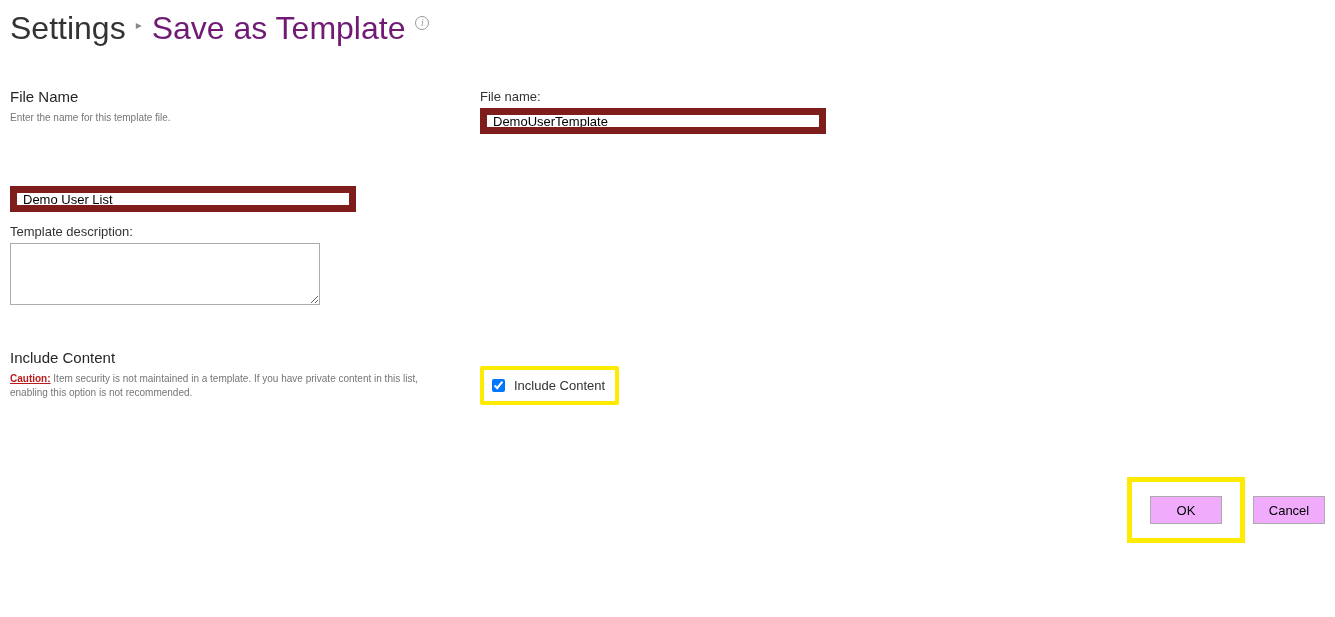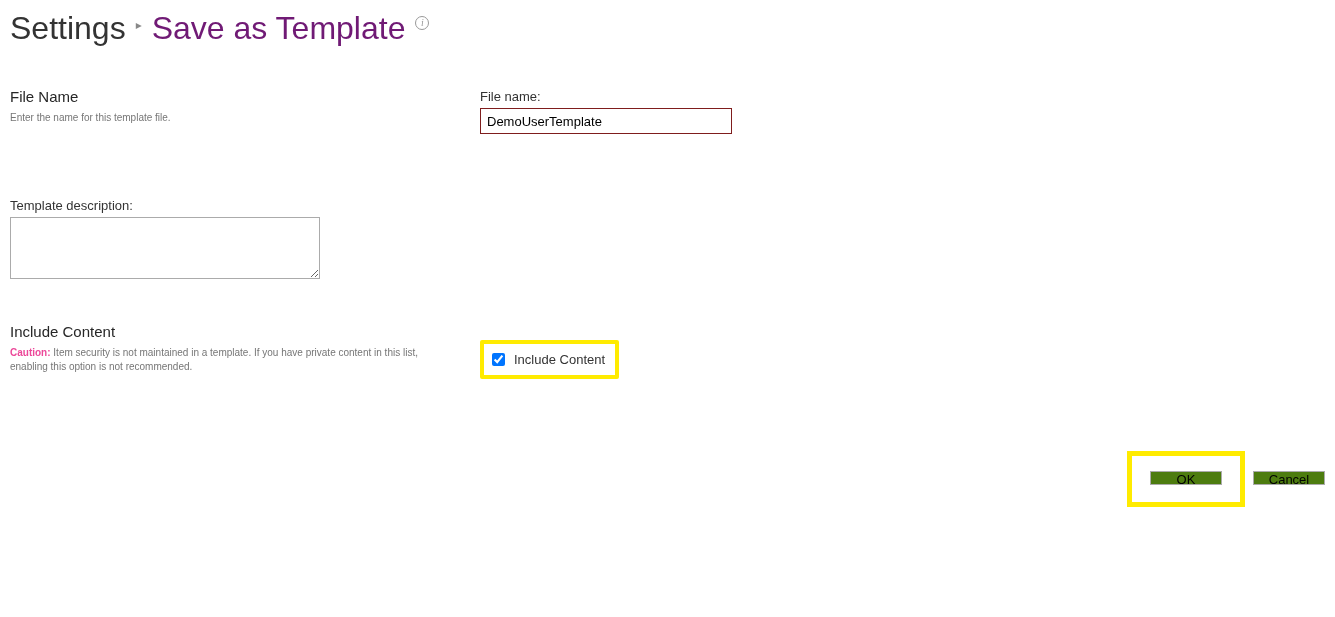--- a/index.html
+++ b/index.html
@@ -67,33 +67,33 @@
       color: #262626;
       font-weight: 400;
       margin: 0 0 6px 0;
     }
     .section-desc {
       font-size: 10px;
       color: #767676;
       line-height: 1.35;
       margin: 0 0 10px 0;
     }
-    .section-desc strong { color: #ec4899; font-weight: 700; }
+    .section-desc strong { color: #b91c1c; font-weight: 700; text-decoration: underline; }
     .field-label {
       display: block;
       font-size: 13px;
       color: #333;
       margin-bottom: 4px;
     }
     .text-input {
       font-family: inherit;
       font-size: 13px;
       padding: 4px 6px;
-      border: 1px solid #7f1d1d;
-      width: 252px;
+      border: 7px solid #7f1d1d;
+      width: 346px;
       height: 26px;
       background: #fff;
     }
     .textarea {
       font-family: inherit;
       font-size: 13px;
       padding: 4px 6px;
       border: 1px solid #ababab;
       width: 310px;
       height: 62px;
@@ -116,24 +116,24 @@
     .cb-label { font-size: 13px; color: #333; }
     .button-row {
       display: flex;
       justify-content: flex-end;
       gap: 8px;
       padding-top: 40px;
     }
     .btn {
       font-family: inherit;
       font-size: 13px;
-      background: #4d7c0f;
+      background: #f0abfc;
       border: 1px solid #ababab;
       min-width: 72px;
-      height: 14px;
+      height: 28px;
       cursor: pointer;
       padding: 0 12px;
     }
     .ok-highlight {
       border: 5px solid #ffeb00;
       padding: 14px 18px;
       display: inline-block;
     }
     .cancel-wrap {
       align-self: center;
@@ -163,20 +163,21 @@
       <div class="field-block">
         <label class="field-label">File name:</label>
         <input type="text" class="text-input" value="DemoUserTemplate" style="">
       </div>
     </div>
   </div>
 
   <div class="section">
     <div class="section-right">
       <div class="field-block">
+        <input type="text" class="text-input" value="Demo User List" style="">
       </div>
       <div class="field-block">
         <label class="field-label">Template description:</label>
         <textarea class="textarea" style=""></textarea>
       </div>
     </div>
   </div>
 
   <div class="section">
     <div class="section-left">

